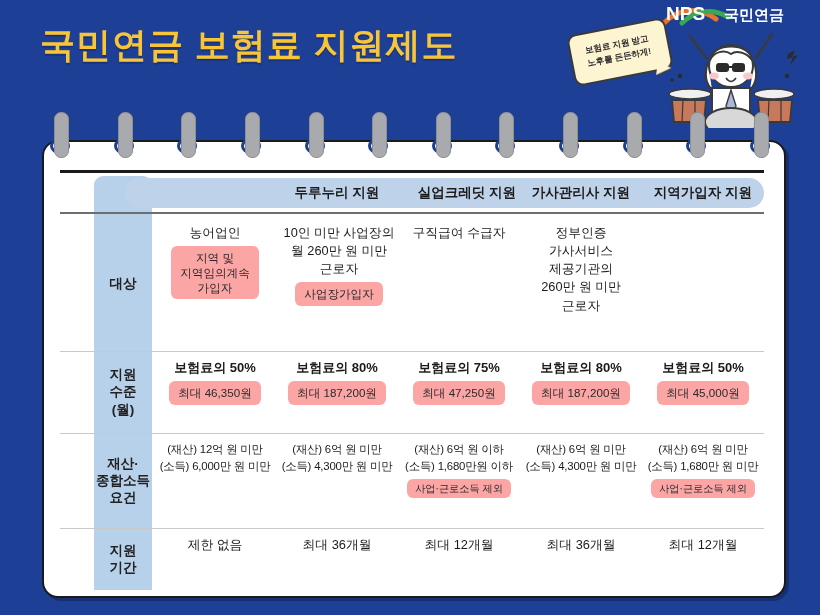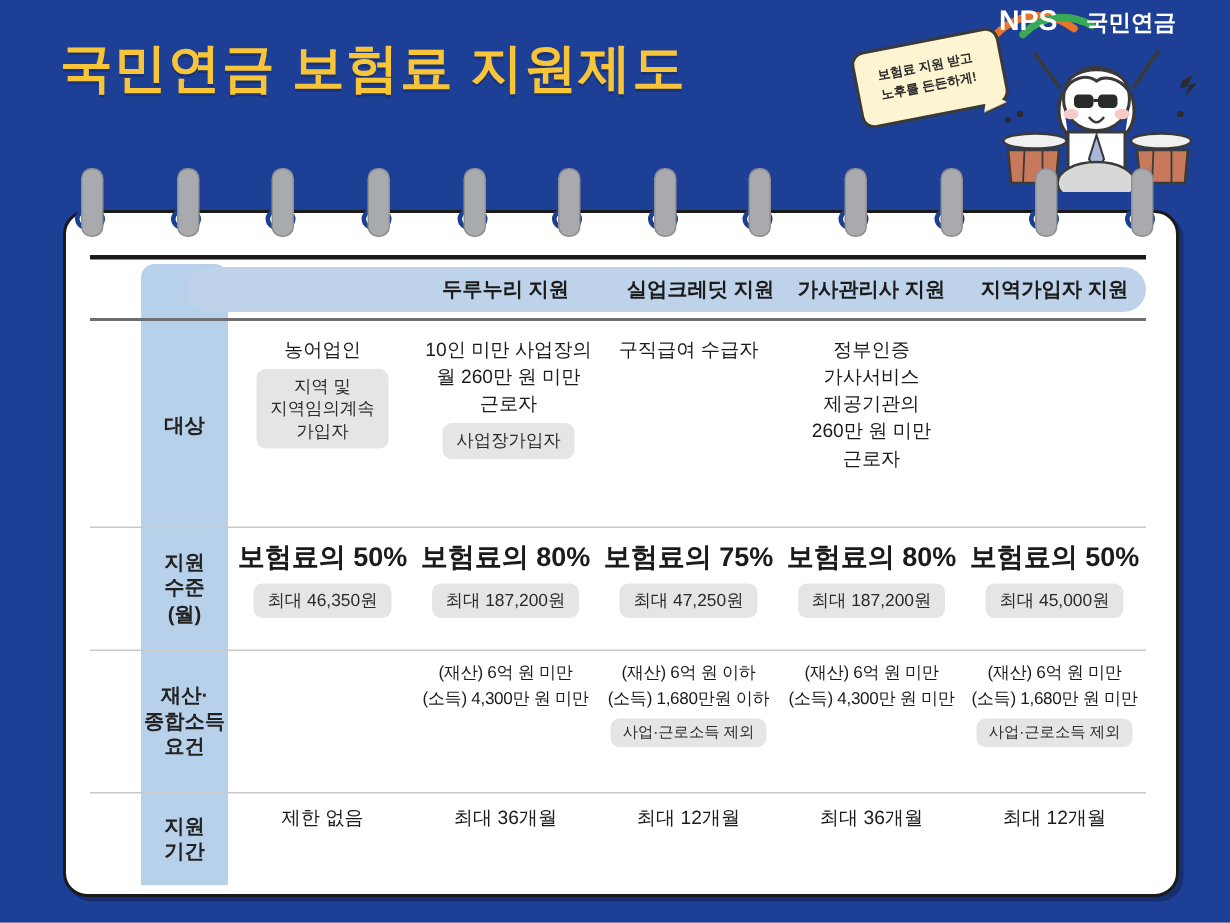--- a/index.html
+++ b/index.html
@@ -97,25 +97,25 @@
     font-size:13.5px;font-weight:bold;color:#1b1b1b;white-space:nowrap;
   }
 
   
   .cell{
     position:absolute;
     display:flex;flex-direction:column;align-items:center;
     text-align:center;color:#1b1b1b;
   }
   .cell .main{font-size:12.8px;line-height:1.42;white-space:pre-line;}
-  .cell .main.big{font-size:18px;font-weight:bold;}
+  .cell .main.big{font-size:13px;font-weight:bold;}
   .cell .main.cond{font-size:11.4px;line-height:1.5;white-space:pre-line;letter-spacing:-.2px;}
   .tag{
     display:inline-block;margin-top:4px;padding:4px 9px;
-    background:#e5e5e5;border-radius:6px;
+    background:#fca5a5;border-radius:6px;
     font-size:11.6px;color:#2a2a2a;line-height:1.3;white-space:pre-line;
     text-align:center;
   }
   .tag.sm{font-size:10.2px;padding:3px 8px;}
 </style>
 </head>
 <body>
 
 <div class="page">
 
@@ -291,20 +291,24 @@
         <div class="tag">최대 187,200원</div>
       </div>
       <div class="cell" style="left: 600px; width: 122px; top: 219px; height: 72px;">
         <div class="main big">보험료의 50%</div>
         <div class="tag">최대 45,000원</div>
       </div>
       <div class="rowline" style="top: 293px;"></div>
       <div class="rlabel" style="top: 293px; height: 95px; white-space: pre-line;">재산·
 종합소득
 요건</div>
+      <div class="cell" style="left: 112px; width: 122px; top: 301px; height: 85px;">
+        <div class="main cond">(재산) 12억 원 미만
+(소득) 6,000만 원 미만</div>
+      </div>
       <div class="cell" style="left: 234px; width: 122px; top: 301px; height: 85px;">
         <div class="main cond">(재산) 6억 원 미만
 (소득) 4,300만 원 미만</div>
       </div>
       <div class="cell" style="left: 356px; width: 122px; top: 301px; height: 85px;">
         <div class="main cond">(재산) 6억 원 이하
 (소득) 1,680만원 이하</div>
         <div class="tag sm">사업·근로소득 제외</div>
       </div>
       <div class="cell" style="left: 478px; width: 122px; top: 301px; height: 85px;">

